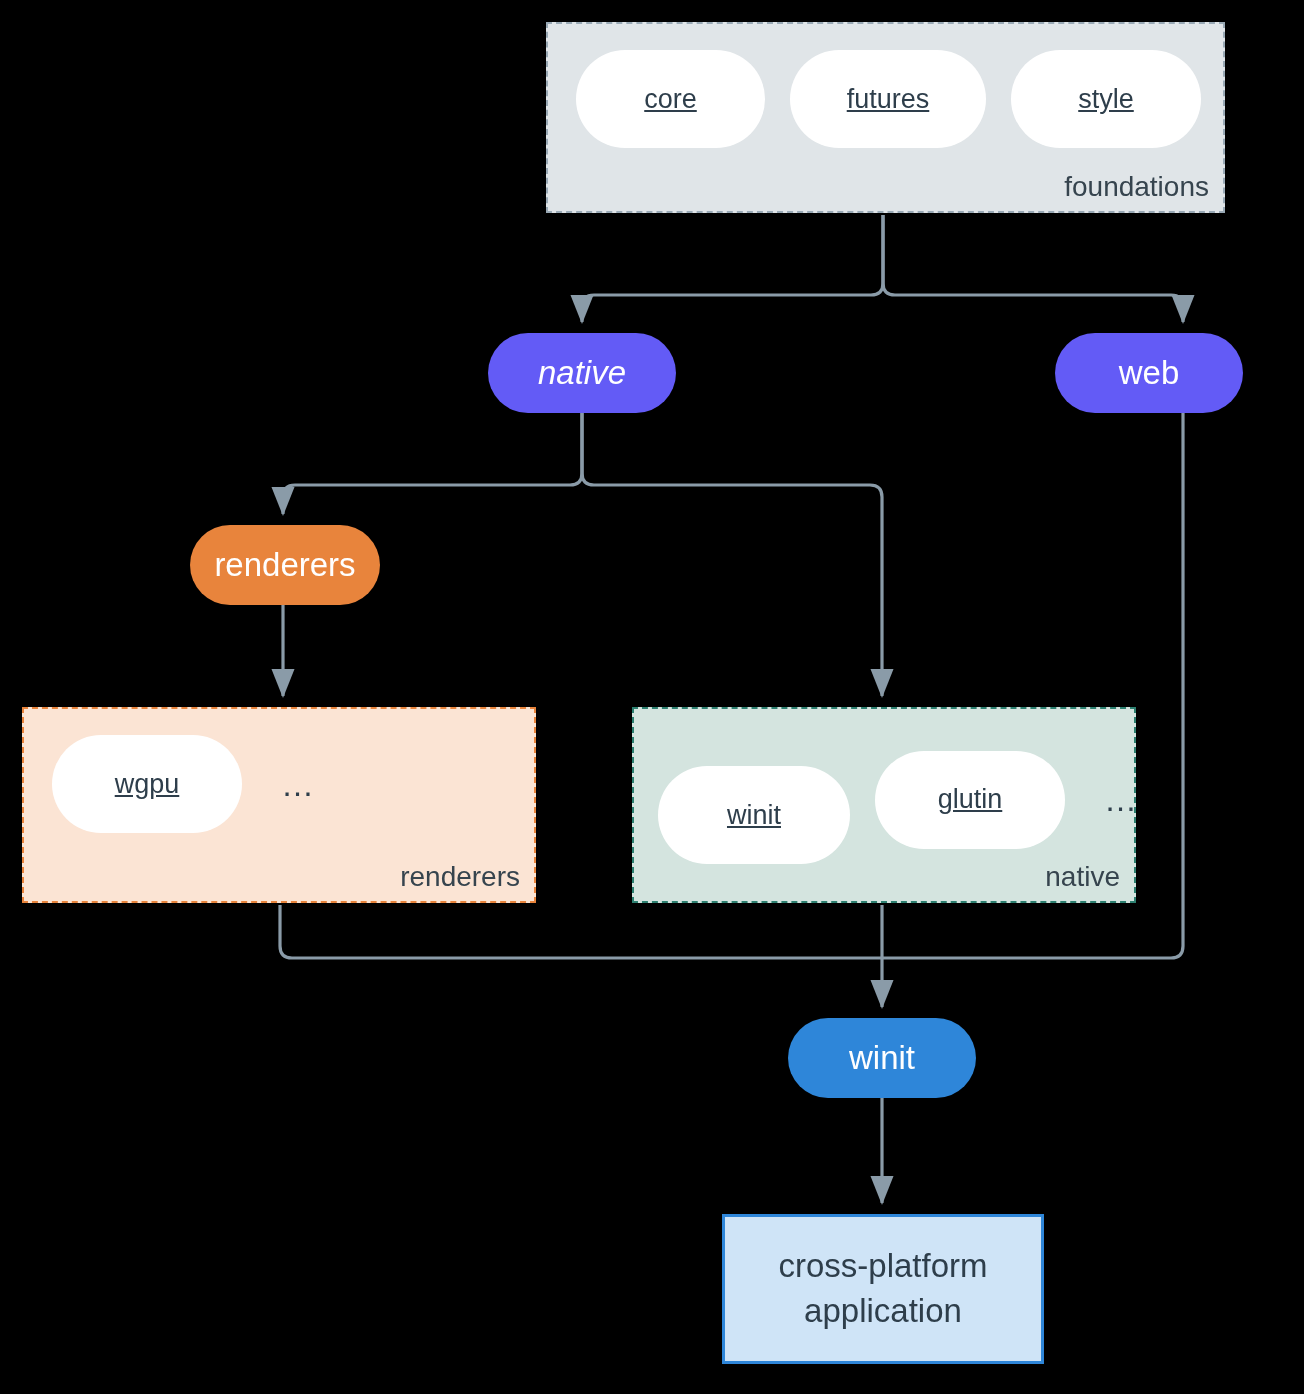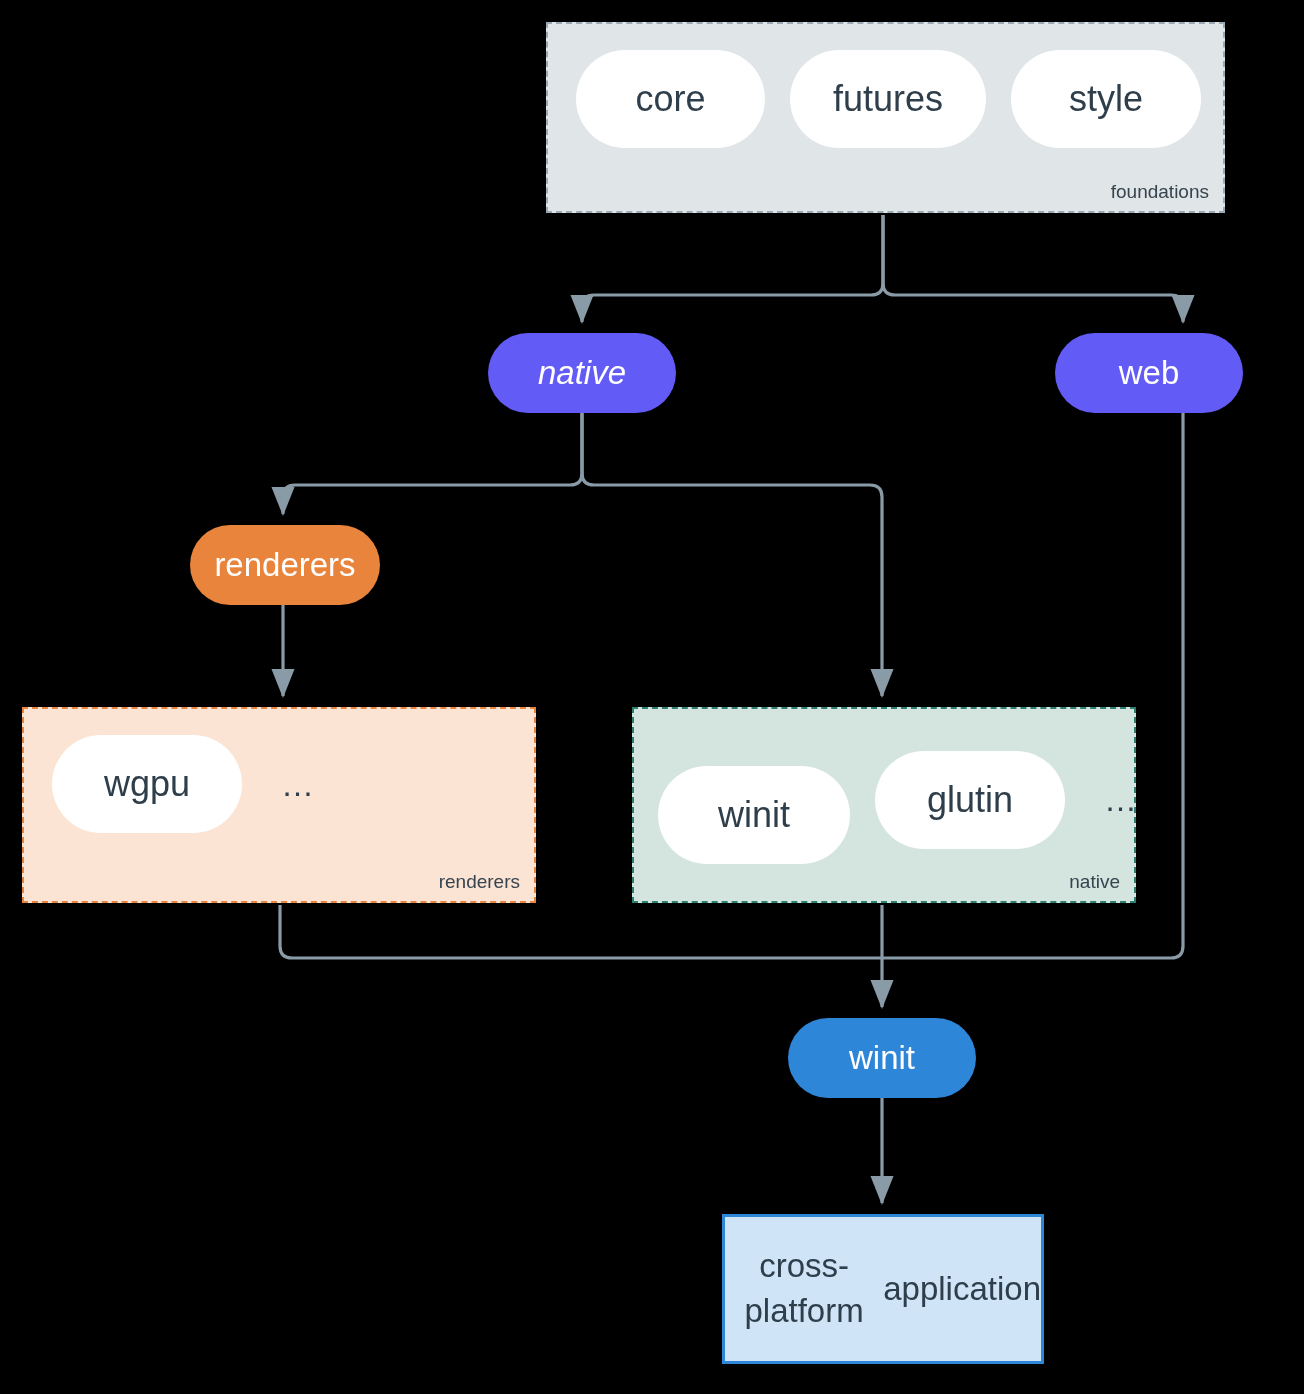--- a/index.html
+++ b/index.html
@@ -28,21 +28,21 @@
 
   
   .group {
     position: absolute;
     box-sizing: border-box;
   }
   .group .group-label {
     position: absolute;
     right: 14px;
     bottom: 8px;
-    font-size: 19px;
+    font-size: 28px;
     color: #36444e;
     white-space: nowrap;
   }
   .group .pills {
     position: absolute;
     left: 0;
     top: 0;
     display: flex;
     align-items: center;
   }
@@ -91,24 +91,25 @@
   }
 
   
   .pill {
     background: #ffffff;
     border-radius: 49px;
     height: 98px;
     display: flex;
     align-items: center;
     justify-content: center;
-    font-size: 36px;
+    font-size: 27px;
     color: #2e3e4b;
     box-sizing: border-box;
     padding: 0 10px;
+    text-decoration: underline;
   }
   .pill-core     { width: 189px; }
   .pill-futures  { width: 196px; }
   .pill-style    { width: 190px; }
   .pill-wgpu     { width: 190px; }
   .pill-glow     { width: 188px; }
   .pill-winit    { width: 192px; margin-top: 31px; }
   .pill-glutin   { width: 190px; }
 
   .ellipsis {
@@ -167,20 +168,21 @@
   .rect-node {
     position: absolute;
     left: 722px;
     top: 1214px;
     width: 322px;
     height: 150px;
     background: #cfe4f7;
     border: 3px solid #2e86d9;
     box-sizing: border-box;
     display: flex;
+    flex-direction: column;
     align-items: center;
     justify-content: center;
     font-size: 33px;
     color: #2e3e4b;
     line-height: 1.36;
     text-align: center;
   }
 </style>
 </head>
 <body>

